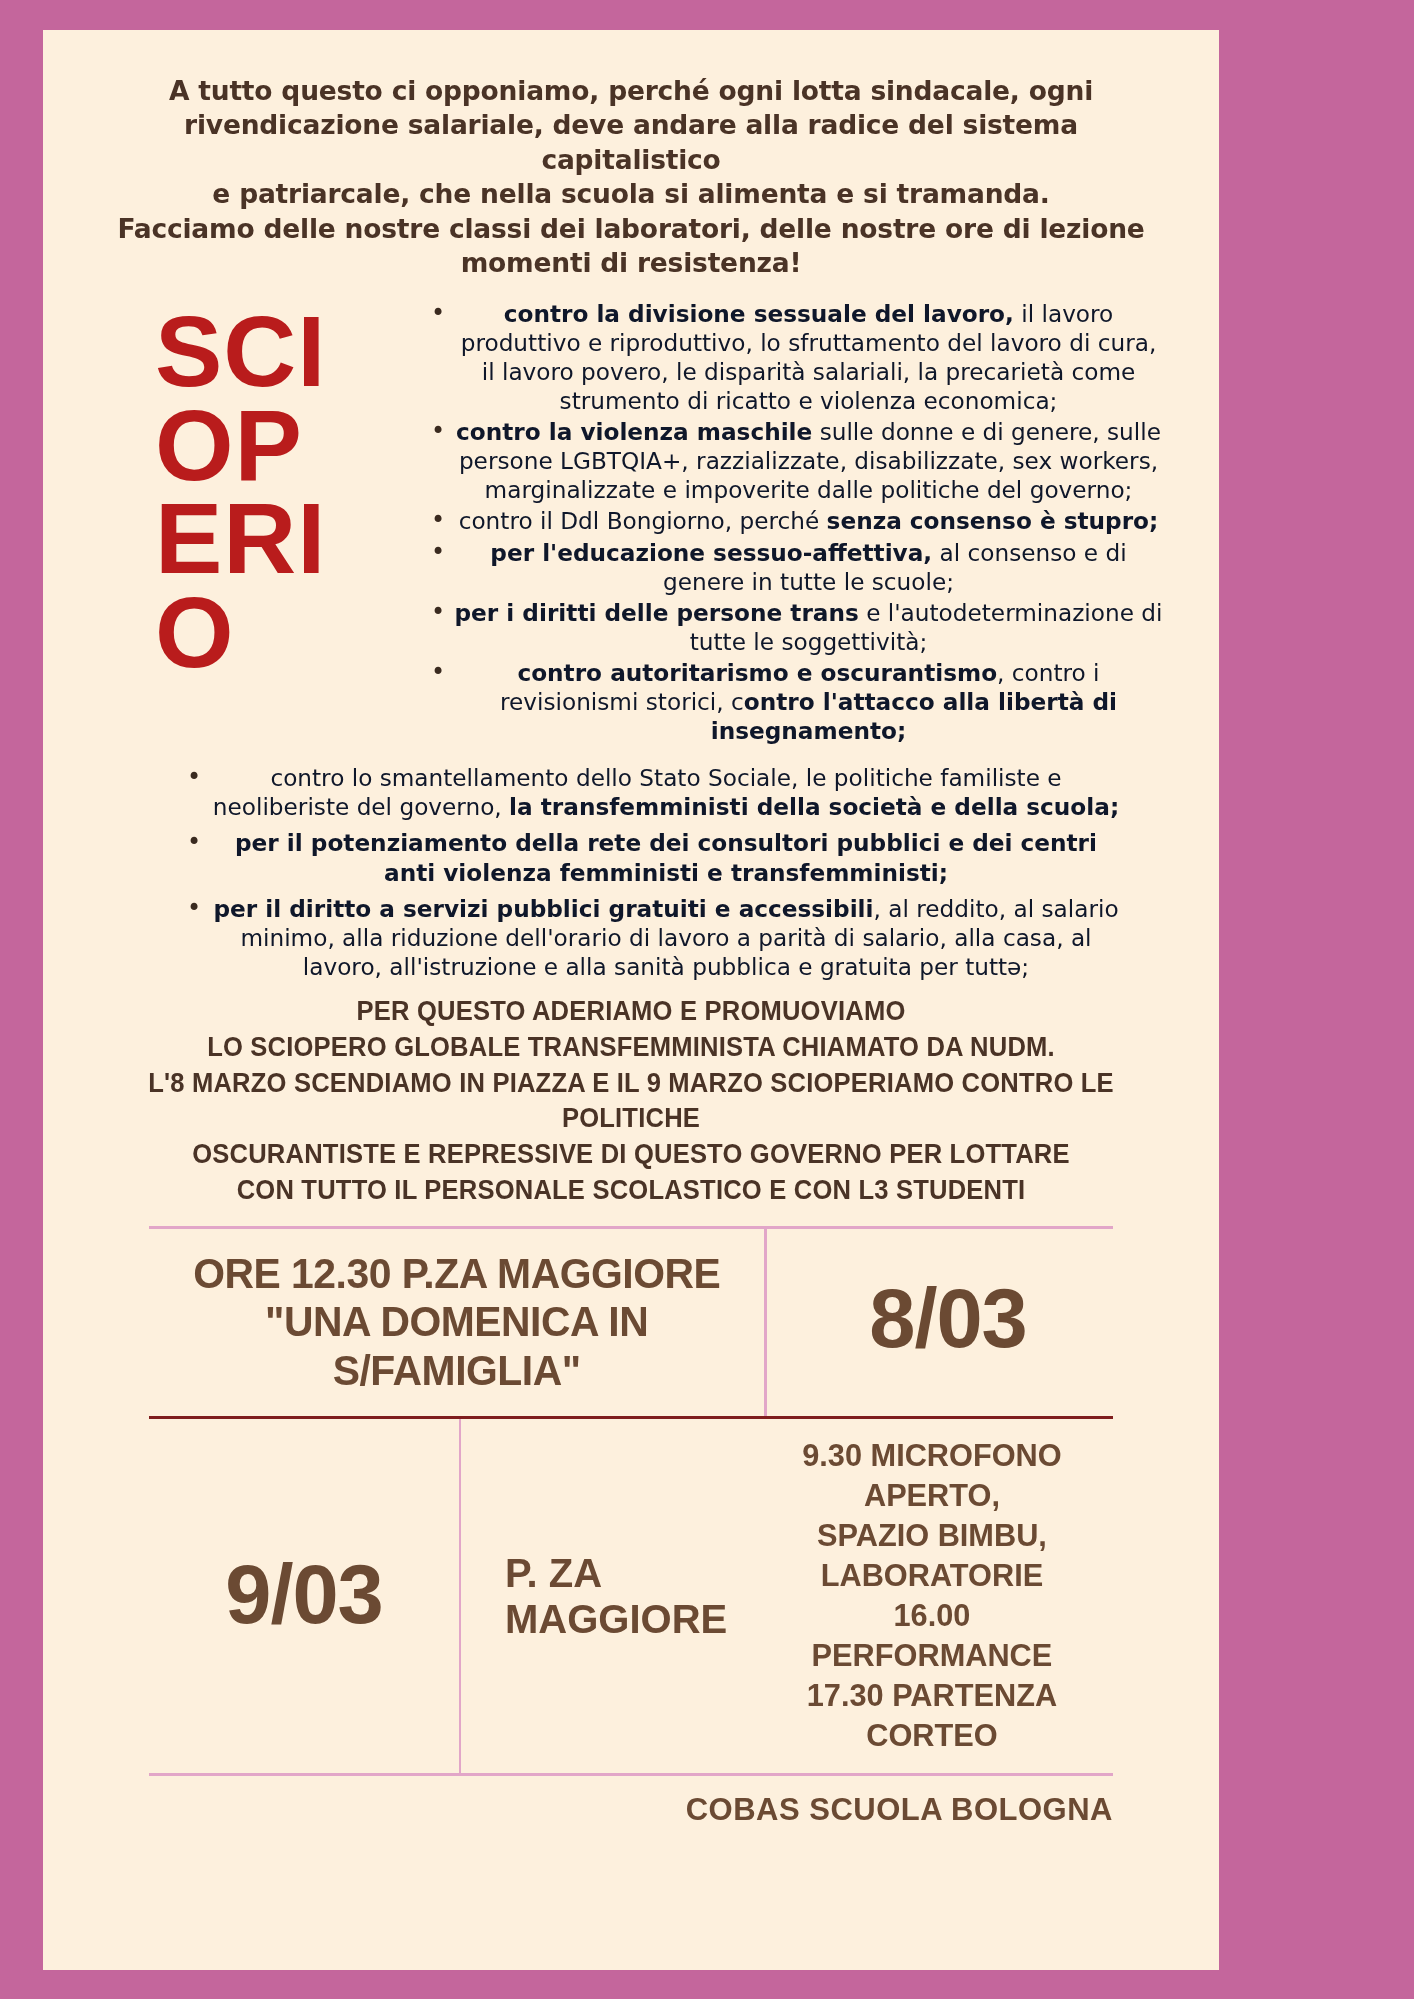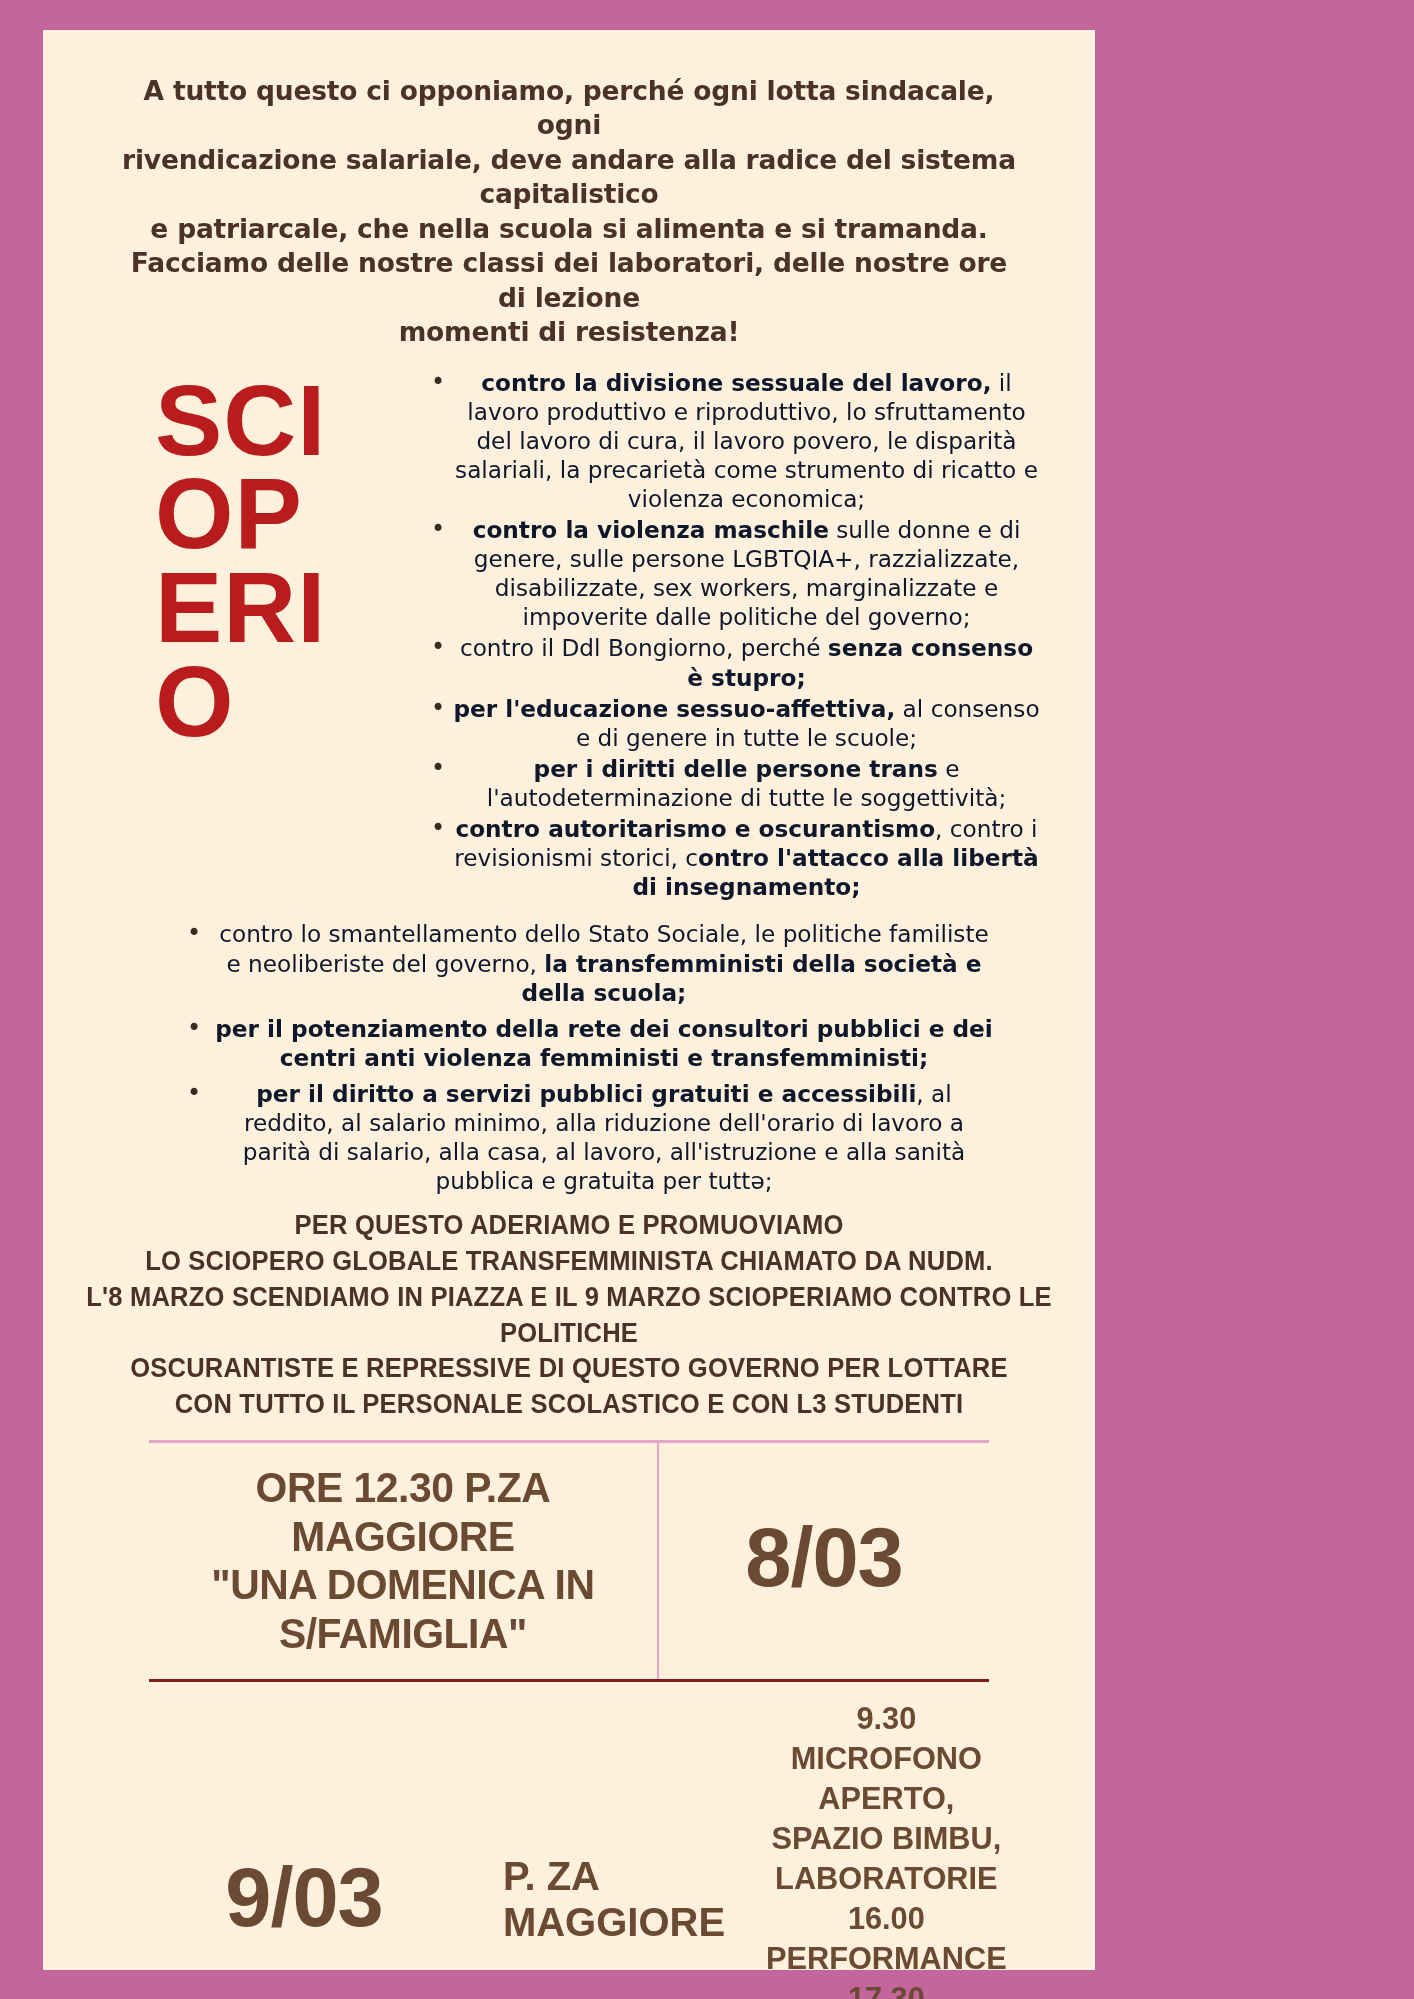--- a/index.html
+++ b/index.html
@@ -10,21 +10,21 @@
     width: 1414px;
     height: 1999px;
     background: #c4669c;
     font-family: "DejaVu Sans", sans-serif;
     overflow: hidden;
   }
   .poster {
     position: absolute;
     left: 43px;
     top: 30px;
-    width: 1052px;
+    width: 1176px;
     height: 1940px;
     background: #fdf0dd;
     box-sizing: border-box;
   }
   .intro {
     padding: 44px 70px 0 70px;
     text-align: center;
     color: #4a3326;
     font-weight: bold;
     font-size: 26.5px;
@@ -109,20 +109,21 @@
   }
   .row.r1 { border-bottom: 3px solid #7f1d1d; }
   .cell {
     display: flex;
     align-items: center;
     justify-content: center;
     text-align: center;
     color: #6b4a33;
     font-family: "Liberation Sans", sans-serif;
     font-weight: bold;
+    padding-left: 16px;
   }
   .c-left1 {
     flex: 1 1 auto;
     padding: 20px 10px 22px 10px;
     font-size: 43px;
     line-height: 1.13;
     letter-spacing: -0.5px;
     transform: scaleX(0.95);
   }
   .divider { width: 3px; background: #e2a6c8; }

